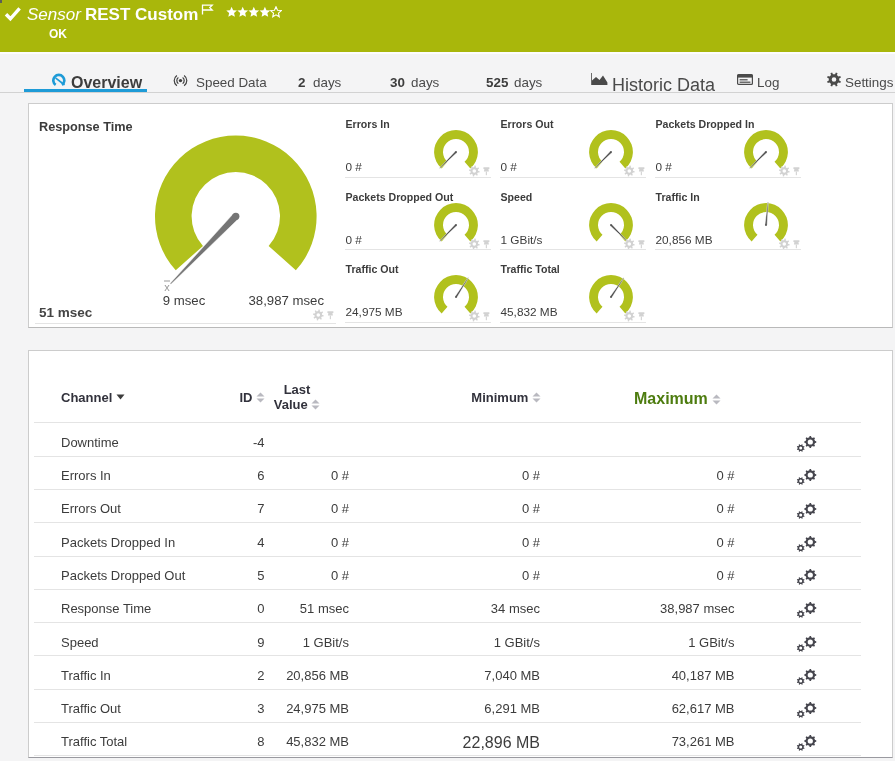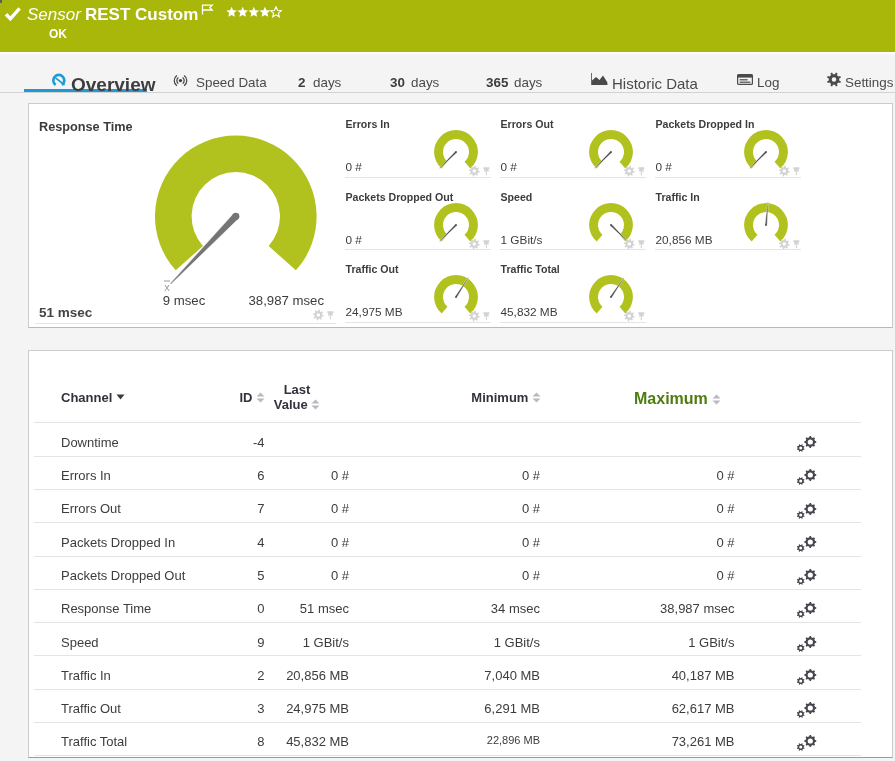--- a/index.html
+++ b/index.html
@@ -23,40 +23,40 @@
     <path d="M50.00 0.70 L51.53 4.20 L55.33 4.57 L52.47 7.10 L53.29 10.83 L50.00 8.90 L46.71 10.83 L47.53 7.10 L44.67 4.57 L48.47 4.20 Z" fill="none" stroke="#fff" stroke-width="1.1"></path>
   </svg>
 <div class="abs b" style="left:49px;top:28px;font-size:12px;color:#fff">OK</div>
 <div class="abs" style="left:0;top:0;width:2px;height:3px;background:#5c5f55"></div>
 <div class="abs" style="left:0;top:92px;width:895px;height:1px;background:#d2d2d2"></div>
 <div class="abs" style="left:24px;top:89px;width:123px;height:3px;background:#1e9bd7"></div>
 <svg class="abs" style="left:51px;top:73px" width="16" height="15" viewBox="0 0 16 15">
     <path d="M3.90 12.97 A6.8 6.8 0 1 1 11.70 12.97 L10.18 10.80 A4.15 4.15 0 1 0 5.42 10.80 Z" fill="#1e9bd7"></path>
     <line x1="5.12" y1="5.31" x2="13.00" y2="11.46" stroke="#1e9bd7" stroke-width="1.7" stroke-linecap="round"></line>
   </svg>
-<div class="abs b" style="left:71px;top:75px;font-size:19px;color:#3d3d3d">Overview</div>
+<div class="abs b" style="left:71px;top:75px;font-size:16px;color:#3d3d3d">Overview</div>
 <svg class="abs" style="left:173px;top:74px" width="15" height="14" viewBox="0 0 15 14">
     <circle cx="7.5" cy="6.6" r="1.7" fill="#3f3f3f"></circle>
     <path d="M5.38 3.57 A3.7 3.7 0 0 0 5.38 9.63" fill="none" stroke="#3f3f3f" stroke-width="1.2"></path>
     <path d="M9.62 3.57 A3.7 3.7 0 0 1 9.62 9.63" fill="none" stroke="#3f3f3f" stroke-width="1.2"></path>
     <path d="M3.88 1.44 A6.3 6.3 0 0 0 3.88 11.76" fill="none" stroke="#3f3f3f" stroke-width="1.2"></path>
     <path d="M11.12 1.44 A6.3 6.3 0 0 1 11.12 11.76" fill="none" stroke="#3f3f3f" stroke-width="1.2"></path>
   </svg>
 <div class="abs" style="left:196px;top:76px;font-size:13.4px;color:#4a4a4a">Speed Data</div>
 <div class="abs b" style="left:298px;top:76px;font-size:13.4px;color:#3d3d3d">2</div>
 <div class="abs" style="left:313px;top:76px;font-size:13.4px;color:#4a4a4a">days</div>
 <div class="abs b" style="left:390px;top:76px;font-size:13.4px;color:#3d3d3d">30</div>
 <div class="abs" style="left:411px;top:76px;font-size:13.4px;color:#4a4a4a">days</div>
-<div class="abs b" style="left:486px;top:76px;font-size:13.4px;color:#3d3d3d">365</div>
+<div class="abs b" style="left:486px;top:76px;font-size:13.4px;color:#3d3d3d">525</div>
 <div class="abs" style="left:514px;top:76px;font-size:13.4px;color:#4a4a4a">days</div>
 <svg class="abs" style="left:591px;top:73px" width="17" height="13" viewBox="0 0 17 13">
     <path d="M1 0 V12 H0.2 V0 Z" fill="#4a4a4a"></path>
     <path d="M1 12 V7.5 L5 4 L8.5 7 L12 2.5 L16.4 9.5 V12 Z" fill="#4a4a4a"></path>
   </svg>
-<div class="abs" style="left:612px;top:76px;font-size:15px;color:#4a4a4a">Historic Data</div>
+<div class="abs" style="left:612px;top:76px;font-size:18px;color:#4a4a4a">Historic Data</div>
 <svg class="abs" style="left:737px;top:74px" width="16" height="11" viewBox="0 0 16 11">
     <rect x="0.6" y="0.6" width="14.8" height="9.8" rx="1" fill="none" stroke="#4a4a4a" stroke-width="1.2"></rect>
     <rect x="0.6" y="0.6" width="14.8" height="3" fill="#4a4a4a"></rect>
     <rect x="2.6" y="5.2" width="8" height="1.2" fill="#4a4a4a"></rect>
     <rect x="2.6" y="7.6" width="10.8" height="1.2" fill="#4a4a4a"></rect>
   </svg>
 <div class="abs" style="left:757px;top:76px;font-size:13.4px;color:#4a4a4a">Log</div>
 <svg class="abs" style="left:826px;top:72px" width="16" height="15" viewBox="0 0 16 15">
     <path d="M13.20 8.53 L14.94 9.40 L14.25 11.07 L12.41 10.44 L10.94 11.91 L11.57 13.75 L9.90 14.44 L9.03 12.70 L6.97 12.70 L6.10 14.44 L4.43 13.75 L5.06 11.91 L3.59 10.44 L1.75 11.07 L1.06 9.40 L2.80 8.53 L2.80 6.47 L1.06 5.60 L1.75 3.93 L3.59 4.56 L5.06 3.09 L4.43 1.25 L6.10 0.56 L6.97 2.30 L9.03 2.30 L9.90 0.56 L11.57 1.25 L10.94 3.09 L12.41 4.56 L14.25 3.93 L14.94 5.60 L13.20 6.47 Z M10.30 7.50 A2.3 2.3 0 1 0 5.70 7.50 A2.3 2.3 0 1 0 10.30 7.50 Z" fill="#4a4a4a" fill-rule="evenodd"></path>
   </svg>
@@ -317,18 +317,18 @@
 <div class="abs " style="left:440px;top:702.06px;font-size:13px;color:#3c3c3c;width:100px;text-align:right">6,291 MB</div>
 <div class="abs " style="left:634.5px;top:702.06px;font-size:13px;color:#3c3c3c;width:100px;text-align:right">62,617 MB</div>
 <svg style="position:absolute;left:796px;top:702.1600000000001px" width="22" height="16" viewBox="0 0 22 16">
     <path d="M19.01 5.06 L20.25 5.25 L20.25 6.75 L19.01 6.94 L18.29 8.67 L19.04 9.68 L17.98 10.74 L16.97 9.99 L15.24 10.71 L15.05 11.95 L13.55 11.95 L13.36 10.71 L11.63 9.99 L10.62 10.74 L9.56 9.68 L10.31 8.67 L9.59 6.94 L8.35 6.75 L8.35 5.25 L9.59 5.06 L10.31 3.33 L9.56 2.32 L10.62 1.26 L11.63 2.01 L13.36 1.29 L13.55 0.05 L15.05 0.05 L15.24 1.29 L16.97 2.01 L17.98 1.26 L19.04 2.32 L18.29 3.33 Z M16.90 6.00 A2.6 2.6 0 1 0 11.70 6.00 A2.6 2.6 0 1 0 16.90 6.00 Z" fill="#46464e" fill-rule="evenodd"></path>
     <path d="M7.70 12.57 L8.52 13.01 L8.15 13.93 L7.25 13.67 L6.42 14.52 L6.69 15.41 L5.78 15.80 L5.32 14.99 L4.13 15.00 L3.69 15.82 L2.77 15.45 L3.03 14.55 L2.18 13.72 L1.29 13.99 L0.90 13.08 L1.71 12.62 L1.70 11.43 L0.88 10.99 L1.25 10.07 L2.15 10.33 L2.98 9.48 L2.71 8.59 L3.62 8.20 L4.08 9.01 L5.27 9.00 L5.71 8.18 L6.63 8.55 L6.37 9.45 L7.22 10.28 L8.11 10.01 L8.50 10.92 L7.69 11.38 Z M6.20 12.00 A1.5 1.5 0 1 0 3.20 12.00 A1.5 1.5 0 1 0 6.20 12.00 Z" fill="#46464e" fill-rule="evenodd"></path>
   </svg>
 <div class="abs" style="left:34px;top:722px;width:827px;height:1px;background:#e4e4e4"></div>
 <div class="abs " style="left:61px;top:735.3299999999999px;font-size:13px;color:#3c3c3c">Traffic Total</div>
 <div class="abs " style="left:164.5px;top:735.3299999999999px;font-size:13px;color:#3c3c3c;width:100px;text-align:right">8</div>
 <div class="abs " style="left:249px;top:735.3299999999999px;font-size:13px;color:#3c3c3c;width:100px;text-align:right">45,832 MB</div>
-<div class="abs " style="left:440px;top:735.3299999999999px;font-size:11px;color:#3c3c3c;width:100px;text-align:right">22,896 MB</div>
+<div class="abs " style="left:440px;top:735.3299999999999px;font-size:16px;color:#3c3c3c;width:100px;text-align:right">22,896 MB</div>
 <div class="abs " style="left:634.5px;top:735.3299999999999px;font-size:13px;color:#3c3c3c;width:100px;text-align:right">73,261 MB</div>
 <svg style="position:absolute;left:796px;top:735.4300000000001px" width="22" height="16" viewBox="0 0 22 16">
     <path d="M19.01 5.06 L20.25 5.25 L20.25 6.75 L19.01 6.94 L18.29 8.67 L19.04 9.68 L17.98 10.74 L16.97 9.99 L15.24 10.71 L15.05 11.95 L13.55 11.95 L13.36 10.71 L11.63 9.99 L10.62 10.74 L9.56 9.68 L10.31 8.67 L9.59 6.94 L8.35 6.75 L8.35 5.25 L9.59 5.06 L10.31 3.33 L9.56 2.32 L10.62 1.26 L11.63 2.01 L13.36 1.29 L13.55 0.05 L15.05 0.05 L15.24 1.29 L16.97 2.01 L17.98 1.26 L19.04 2.32 L18.29 3.33 Z M16.90 6.00 A2.6 2.6 0 1 0 11.70 6.00 A2.6 2.6 0 1 0 16.90 6.00 Z" fill="#46464e" fill-rule="evenodd"></path>
     <path d="M7.70 12.57 L8.52 13.01 L8.15 13.93 L7.25 13.67 L6.42 14.52 L6.69 15.41 L5.78 15.80 L5.32 14.99 L4.13 15.00 L3.69 15.82 L2.77 15.45 L3.03 14.55 L2.18 13.72 L1.29 13.99 L0.90 13.08 L1.71 12.62 L1.70 11.43 L0.88 10.99 L1.25 10.07 L2.15 10.33 L2.98 9.48 L2.71 8.59 L3.62 8.20 L4.08 9.01 L5.27 9.00 L5.71 8.18 L6.63 8.55 L6.37 9.45 L7.22 10.28 L8.11 10.01 L8.50 10.92 L7.69 11.38 Z M6.20 12.00 A1.5 1.5 0 1 0 3.20 12.00 A1.5 1.5 0 1 0 6.20 12.00 Z" fill="#46464e" fill-rule="evenodd"></path>
   </svg>
 <div class="abs" style="left:34px;top:755px;width:827px;height:1px;background:#e4e4e4"></div>
 </body></html>

